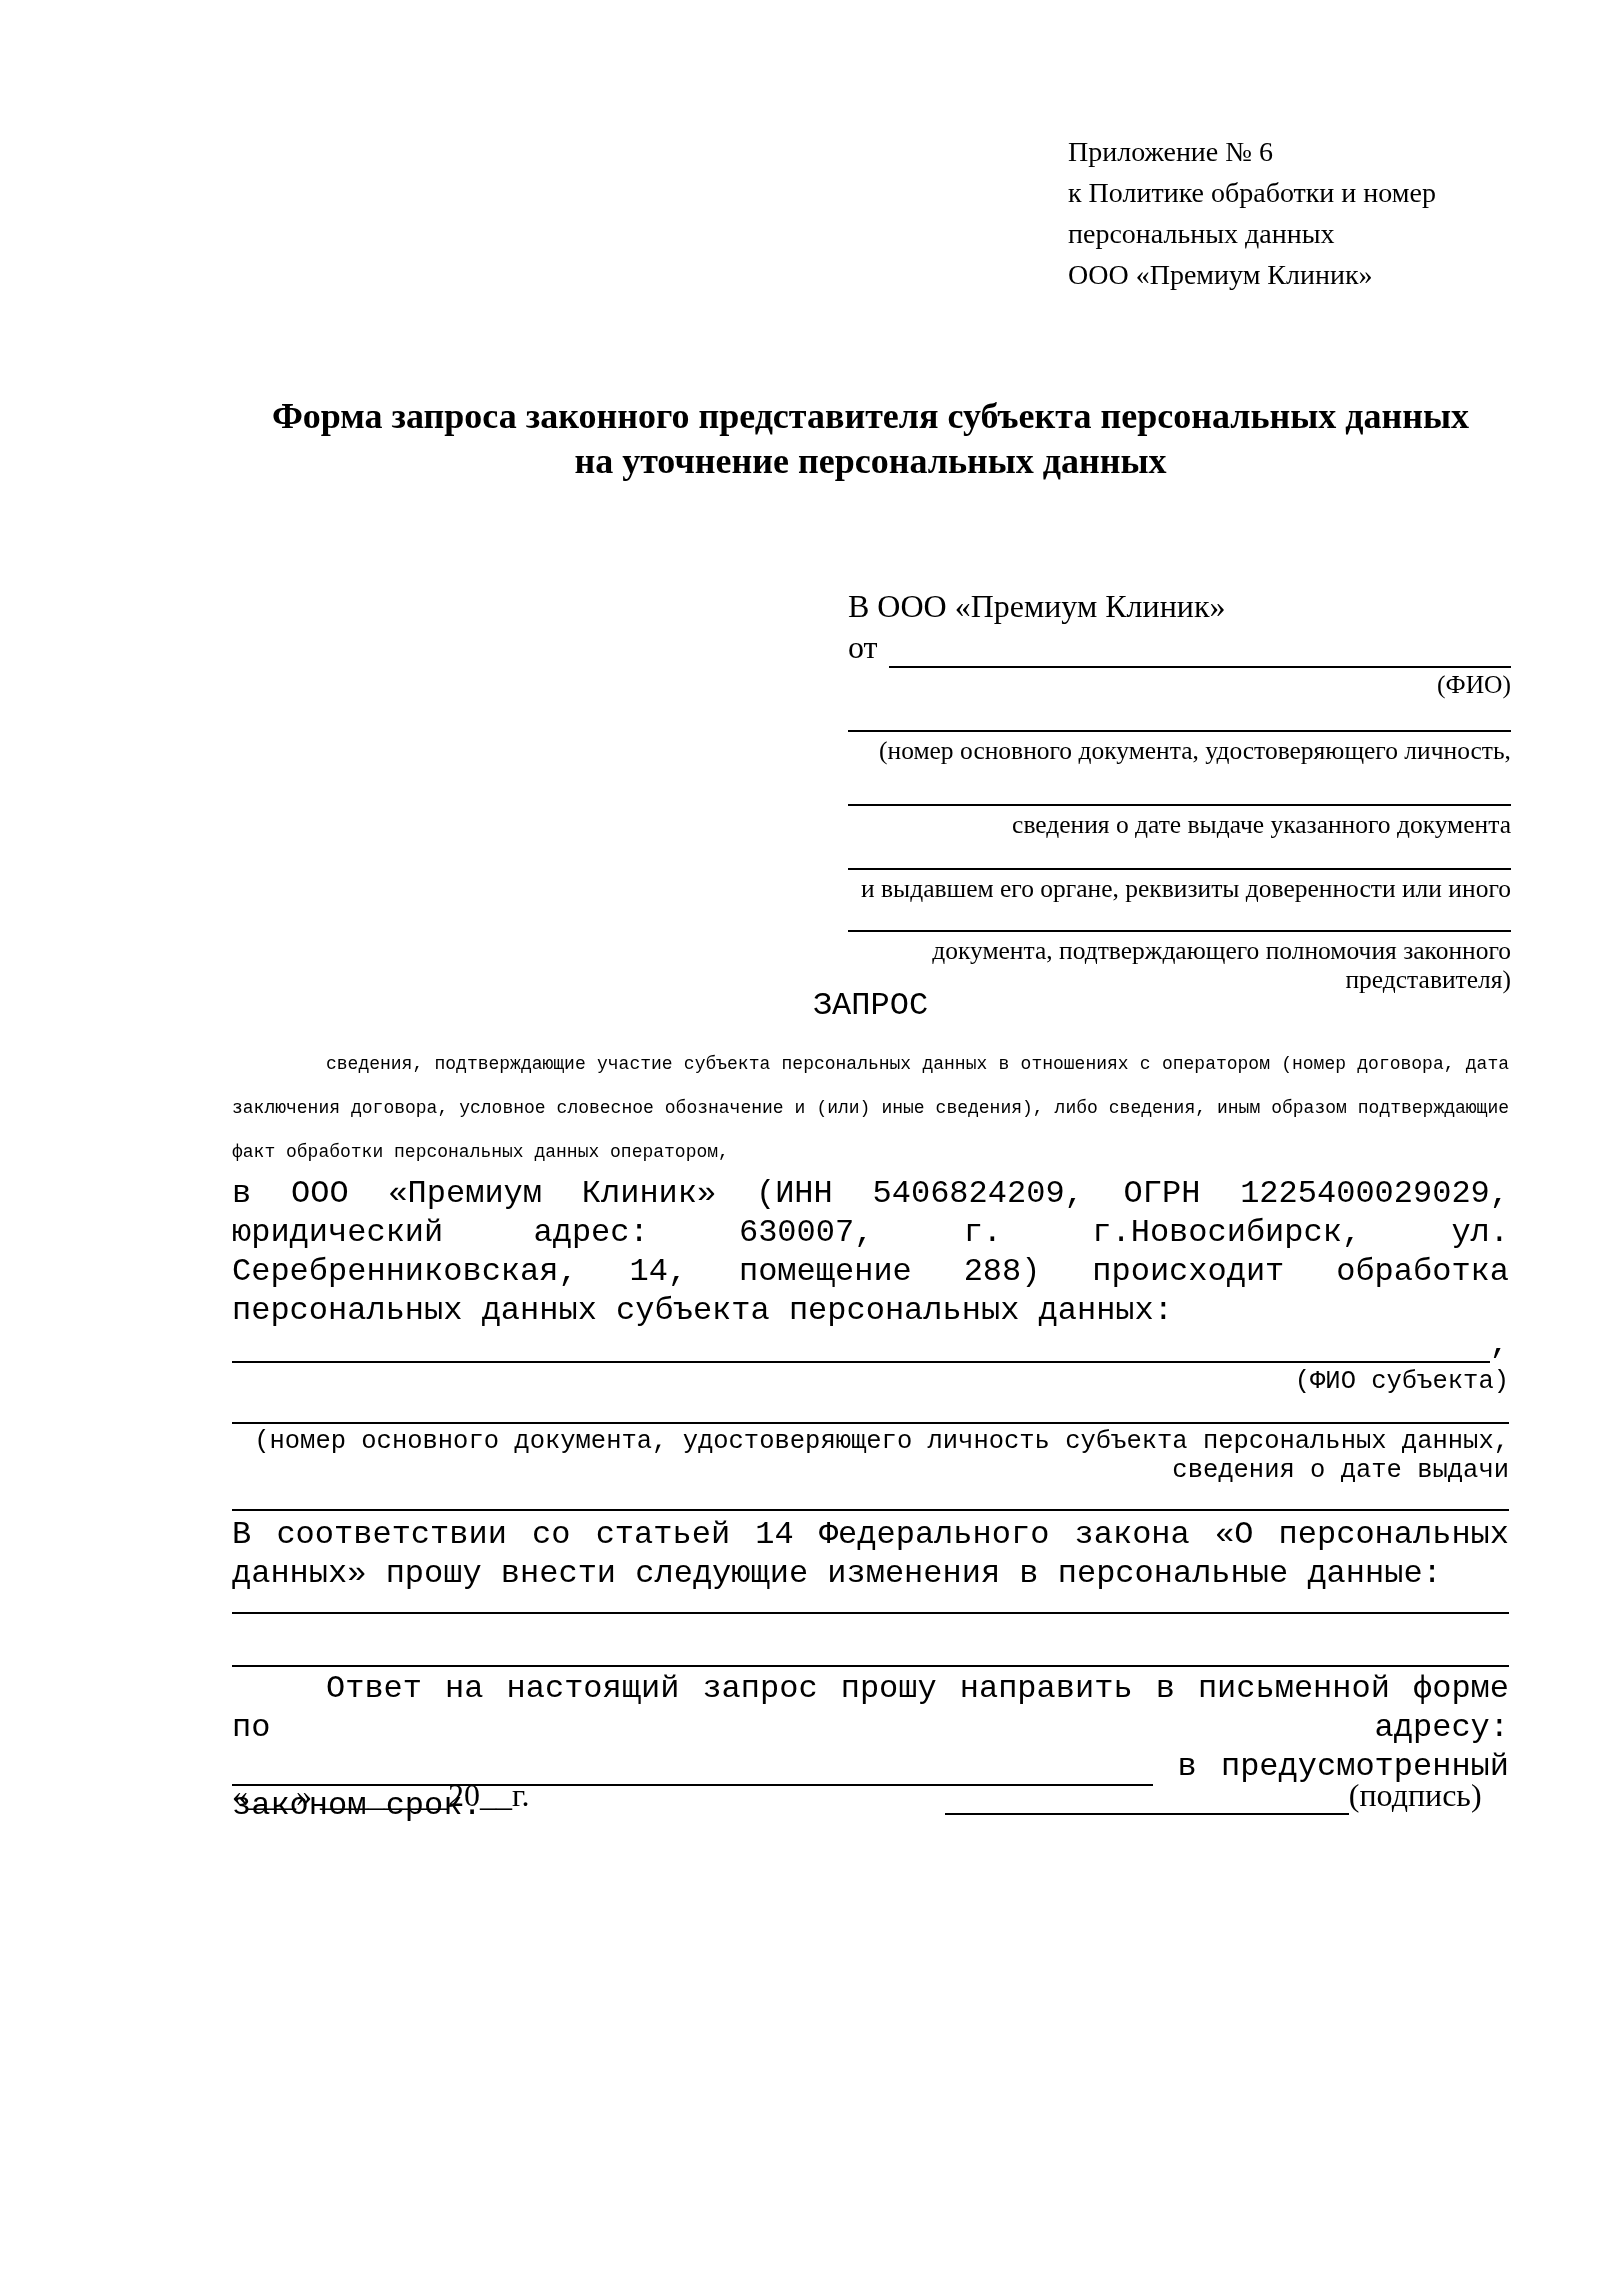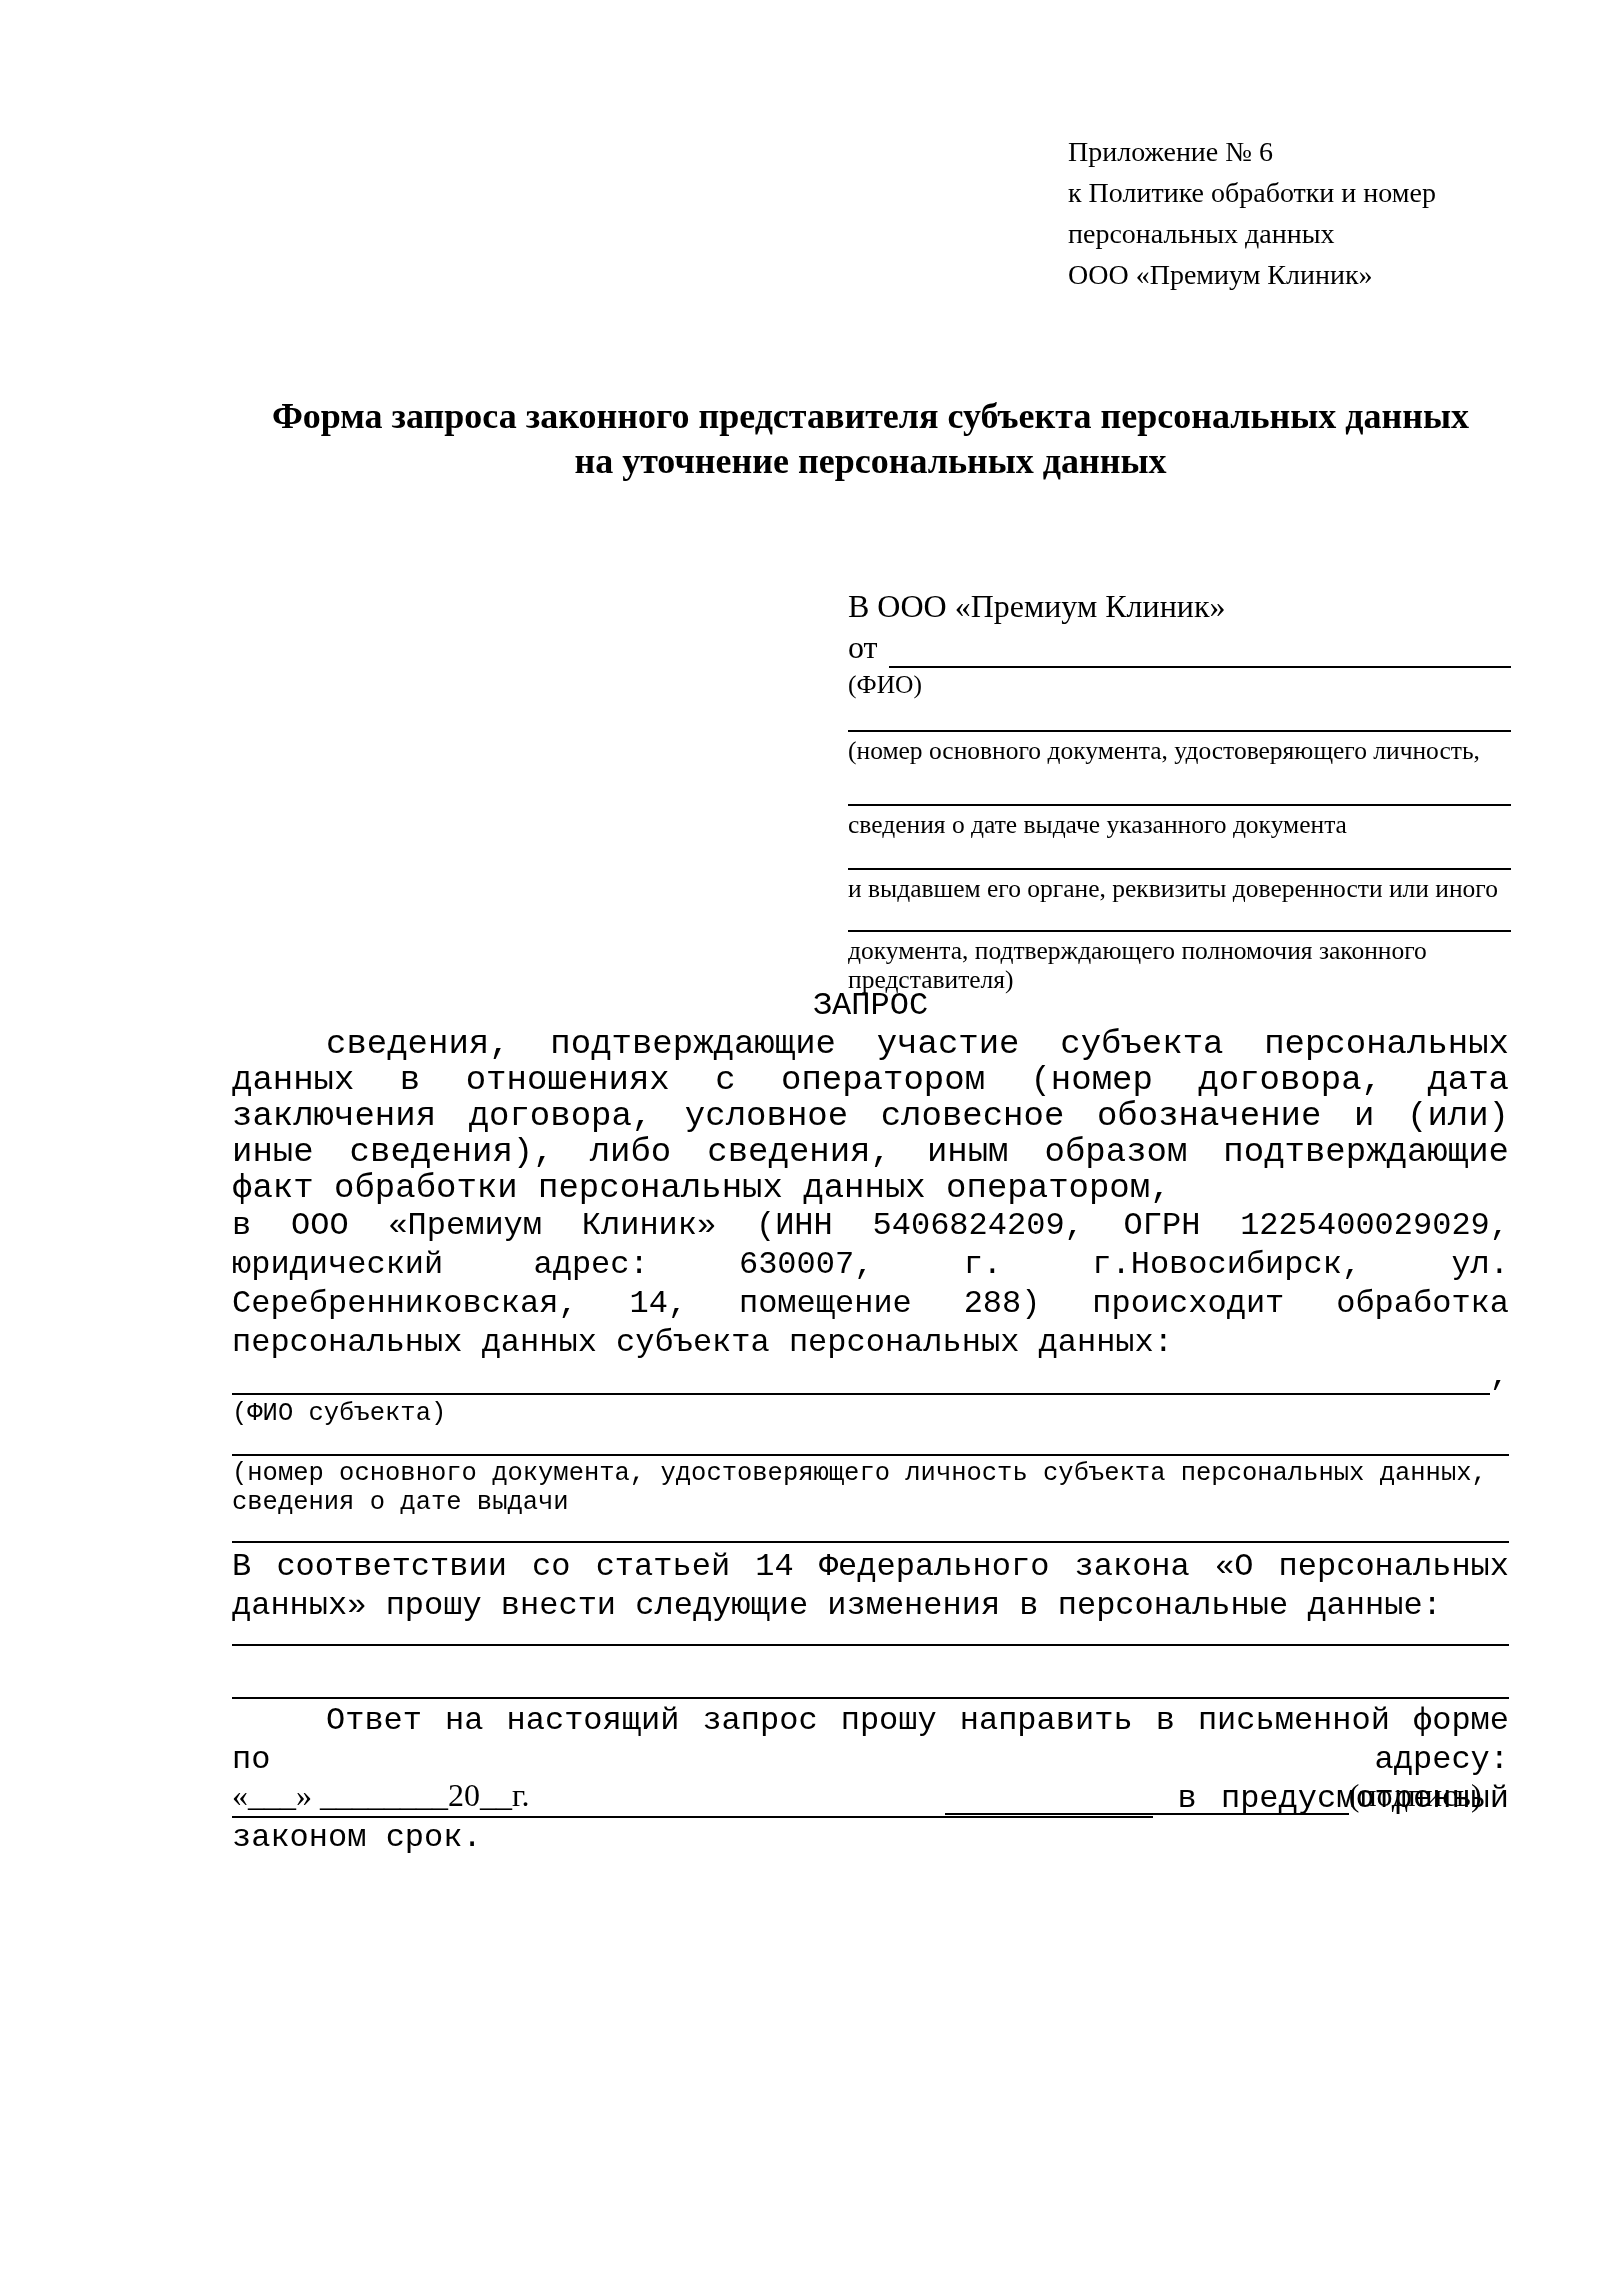--- a/index.html
+++ b/index.html
@@ -50,21 +50,21 @@
   .fill-grow {
     flex: 1 1 auto;
     height: 33px;
     border-bottom: 2px solid #000;
   }
   .hr { border-bottom: 2px solid #000; height: 0; }
   .hr.thick { border-bottom-width: 2.9px; }
   .cap {
     font-size: 25.5px;
     line-height: 29px;
-    text-align: left;
+    text-align: right;
   }
   .addressee .cap { margin-top: 2px; }
   .addressee .f1 { margin-top: 31px; }
   .addressee .f2 { margin-top: 39px; }
   .addressee .f3 { margin-top: 29px; }
   .addressee .f4 { margin-top: 27.4px; }
   .addressee .f1 + .cap, .addressee .f2 + .cap,
   .addressee .f3 + .cap, .addressee .f4 + .cap { margin-top: 3.9px; }
 
   
@@ -74,23 +74,23 @@
     top: 986px;
     width: 1277px;
     font-size: 32px;
     line-height: 39px;
     font-family: Liberation Mono, monospace;
   }
   .zapros { text-align: center; }
   .intro-row { margin-top: 3.9px; display: flex; align-items: flex-end; }
   .intro-indent { flex: 0 0 auto; width: 96px; }
   .fineprint {
-    margin-top: 1px;
-    font-size: 34px;
-    line-height: 36px;
+    margin-top: 17px;
+    font-size: 18px;
+    line-height: 44px;
     text-align: justify;
     text-indent: 94px;
   }
   .par { text-align: justify; }
   .subject-row { margin-top: -5.9px; display: flex; align-items: flex-end; }
   .subject-row .fill-grow { height: 27.4px; }
   .subject-row .comma { flex: 0 0 auto; }
   .main .cap { margin-top: 3.9px; }
   .line-a { margin-top: 25.5px; }
   .line-b { margin-top: 23.5px; }

